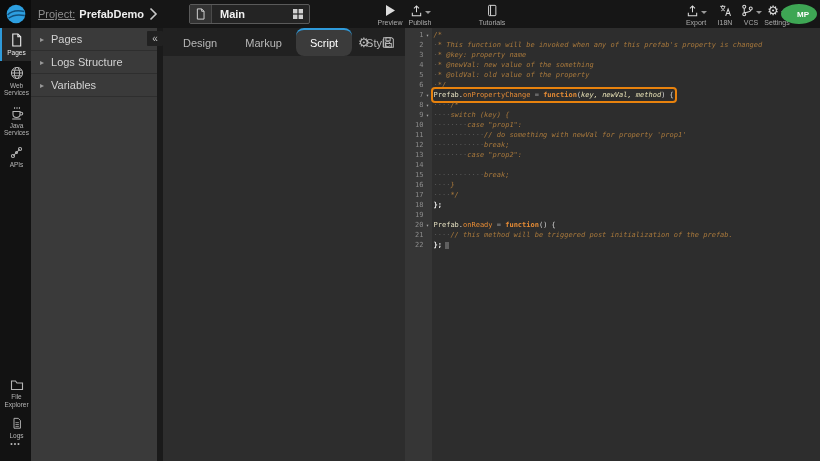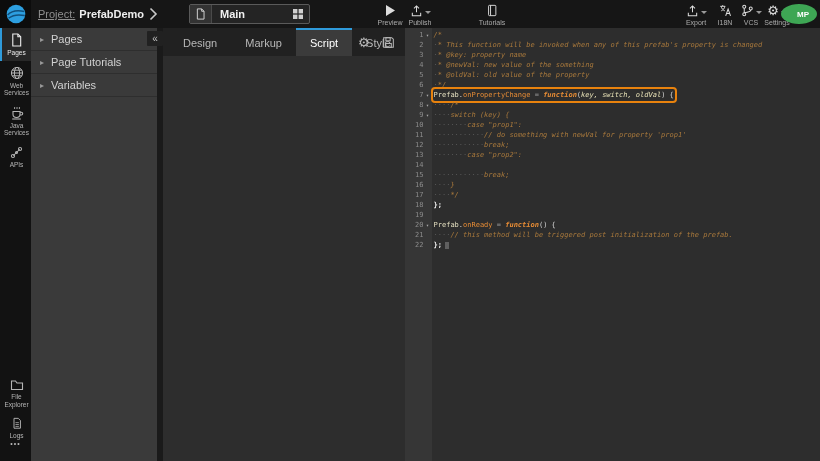--- a/index.html
+++ b/index.html
@@ -45,38 +45,38 @@
   
   .panel{position:absolute;left:31px;top:28px;bottom:0;width:126px;background:#3A3A3A;z-index:5;}
   .panel-item{height:23px;display:flex;align-items:center;padding-left:9px;border-bottom:1px solid #2E2E2E;color:#D2D2D2;font-size:11px;cursor:pointer;box-sizing:border-box;background:#3A3A3A;}
   .panel-item .tri{color:#9A9A9A;font-size:8px;margin-right:7px;flex:0 0 auto;}
   .collapse-btn{position:absolute;left:147px;top:31px;width:16px;height:15px;background:#212121;color:#C0C0C0;font-size:10px;line-height:15px;text-align:center;z-index:9;cursor:pointer;border-radius:1px;}
   .divider{position:absolute;left:157px;top:28px;bottom:0;width:6px;background:#1A1A1A;z-index:4;}
   
   .main{position:absolute;left:163px;top:28px;right:0;bottom:0;display:flex;flex-direction:row;}
   .tabbar{flex:0 0 28px;height:28px;background:#212121;display:flex;align-items:stretch;padding-left:6px;position:relative;}
   .tab{padding:0 14px;display:flex;align-items:center;font-size:11px;color:#B8B8B8;cursor:pointer;border-top:2px solid transparent;box-sizing:border-box;}
-  .tab.active{background:#3B3B3B;border-top-color:var(--accent);color:#FFFFFF;}
+  .tab.active{background:#3B3B3B;border-top-color:var(--accent);color:#FFFFFF;border-radius:8px;}
   .tab-tools{position:absolute;right:10px;top:0;height:28px;display:flex;align-items:center;gap:12px;color:#B8B8B8;}
   .tool-btn{cursor:pointer;display:flex;align-items:center;color:#B8B8B8;}
   .tool-btn .gear-glyph{color:#B8B8B8;}
   
   .editor{flex:1;position:relative;background:var(--editor-bg);font-family:"DejaVu Sans Mono",monospace;font-size:7px;overflow:hidden;cursor:text;}
   .gutter-bg{position:absolute;left:0;top:0;bottom:0;width:27px;background:#363636;}
   .code-lines{position:absolute;left:0;top:2px;right:0;}
   .line{display:flex;height:10px;line-height:10px;position:relative;}
   .ln{flex:0 0 19px;width:19px;text-align:right;color:#8C8C8C;}
   .fold{flex:0 0 8px;width:8px;text-align:center;color:#A8A8A8;font-size:5px;line-height:10px;cursor:pointer;}
   .code{padding-left:2px;white-space:pre;}
   .code-inner{display:inline-block;}
   .line.hl .code-inner{outline:2px solid var(--hl-orange);outline-offset:1px;border-radius:1px;}
   .tk-c{color:var(--cm-comment);font-style:italic;}
   .tk-n{color:#E4DFC0;}
   .tk-p{color:var(--cm-orange);}
-  .tk-k{color:var(--cm-orange);font-weight:bold;font-style:italic;}
+  .tk-k{color:var(--cm-orange);font-weight:bold;}
   .tk-o{color:#9A9A9A;}
   .tk-v{color:#E8E2B7;font-style:italic;}
   .tk-t{color:#D6D6D6;}
   .tk-b{color:#EEEEEE;font-weight:bold;}
   .tk-ws{color:#5C5C5C;}
   .cursor-block{display:inline-block;width:4px;height:7px;background:#5F5F5F;margin-left:3px;vertical-align:middle;}
 </style>
 </head>
 <body>
 
@@ -267,21 +267,21 @@
 </div>
 
 <div class="panel">
   <div id="panel-sections">
       <div class="panel-item">
         <span class="tri">▸</span>
         <span>Pages</span>
       </div>
       <div class="panel-item">
         <span class="tri">▸</span>
-        <span>Page Tutorials</span>
+        <span>Logs Structure</span>
       </div>
       <div class="panel-item">
         <span class="tri">▸</span>
         <span>Variables</span>
       </div>
     </div>
 </div>
 <div class="collapse-btn">«</div>
 <div class="divider"></div>
 
@@ -337,21 +337,21 @@
           <span class="code"><span class="code-inner"><span class="tk-ws">·</span><span class="tk-c">* @oldVal: old value of the property</span></span></span>
         </div>
         <div class="line">
           <span class="ln">6</span>
           <span class="fold"></span>
           <span class="code"><span class="code-inner"><span class="tk-ws">·</span><span class="tk-c">*/</span></span></span>
         </div>
         <div class="line hl">
           <span class="ln">7</span>
           <span class="fold">▾</span>
-          <span class="code"><span class="code-inner"><span class="tk-n">Prefab</span><span class="tk-t">.</span><span class="tk-p">onPropertyChange</span><span class="tk-o"> = </span><span class="tk-k">function</span><span class="tk-t">(</span><span class="tk-v">key, switch, oldVal</span><span class="tk-t">) {</span></span></span>
+          <span class="code"><span class="code-inner"><span class="tk-n">Prefab</span><span class="tk-t">.</span><span class="tk-p">onPropertyChange</span><span class="tk-o"> = </span><span class="tk-k">function</span><span class="tk-t">(</span><span class="tk-v">key, newVal, method</span><span class="tk-t">) {</span></span></span>
         </div>
         <div class="line">
           <span class="ln">8</span>
           <span class="fold">▾</span>
           <span class="code"><span class="code-inner"><span class="tk-ws">····</span><span class="tk-c">/*</span></span></span>
         </div>
         <div class="line">
           <span class="ln">9</span>
           <span class="fold">▾</span>
           <span class="code"><span class="code-inner"><span class="tk-ws">····</span><span class="tk-c">switch (key) {</span></span></span>

